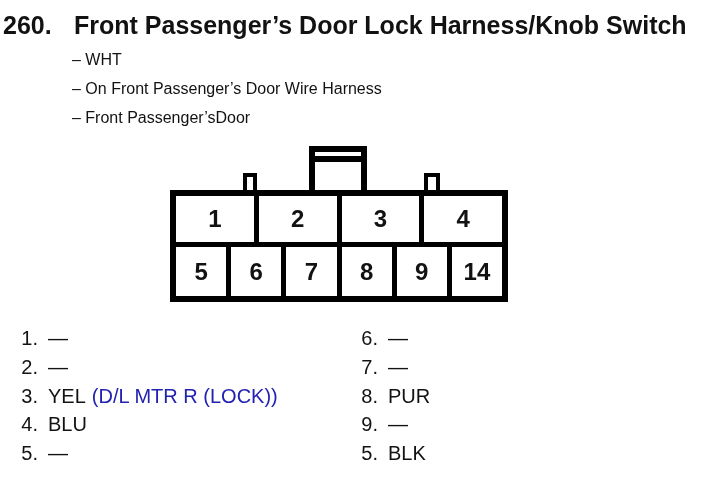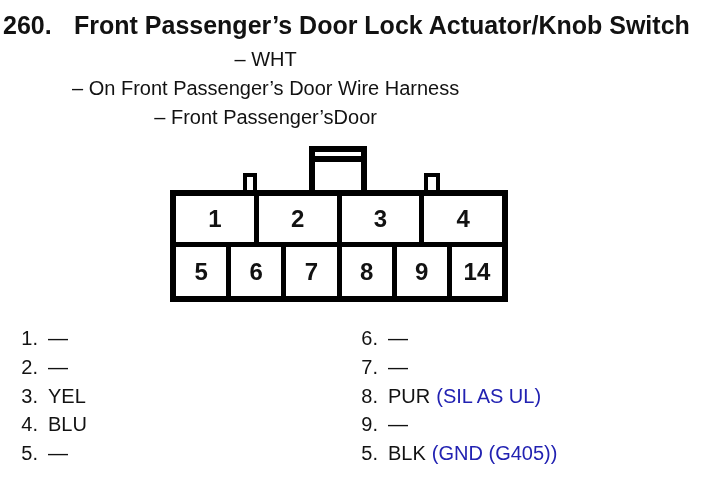--- a/index.html
+++ b/index.html
@@ -16,23 +16,22 @@
   
   .title-row {
     position: absolute; left: 3px; top: 12px;
     display: flex; align-items: center;
     font-weight: bold; font-size: 25px; line-height: 26px;
     white-space: nowrap;
   }
   .title-num { width: 71px; }
   .detail-list {
     position: absolute; left: 72px; top: 45px;
-    font-size: 20px; line-height: 29px;
+    font-size: 16px; line-height: 29px;
     white-space: nowrap;
-    text-align: center;
   }
 
   
   .connector { position: absolute; left: 170px; top: 146px; width: 338px; height: 156px; }
   .tab { position: absolute; border: 4px solid #000; border-bottom: none; background: #fff; }
   .tab-left  { left: 73px;  top: 27px; width: 14px; height: 17px; }
   .tab-right { left: 254px; top: 27px; width: 16px; height: 17px; }
   .tab-center {
     position: absolute; left: 139px; top: 0; width: 58px; height: 44px;
     border: 6px solid #000; border-bottom: none; background: #fff;
@@ -61,21 +60,21 @@
   .pin-col-left  .pin-num { width: 28px; }
   .pin-col-right .pin-num { width: 32px; }
   .pin-label { margin-left: 10px; }
   .pin-signal { margin-left: 6px; color: var(--signal-blue); }
 </style>
 </head>
 <body>
 
 <div class="title-row">
   <span class="title-num">260.</span>
-  <span>Front Passenger’s Door Lock Actuator/Knob Switch</span>
+  <span>Front Passenger’s Door Lock Harness/Knob Switch</span>
 </div>
 
 <div class="detail-list">
   <div>– WHT</div>
   <div>– On Front Passenger’s Door Wire Harness</div>
   <div>– Front Passenger’sDoor</div>
 </div>
 
 <div class="connector">
   <div class="tab-center">
@@ -106,20 +105,21 @@
       <span class="pin-num">1.</span>
       <span class="pin-label">—</span>
     </div>
     <div class="pin-row">
       <span class="pin-num">2.</span>
       <span class="pin-label">—</span>
     </div>
     <div class="pin-row">
       <span class="pin-num">3.</span>
       <span class="pin-label">YEL</span>
+      <span class="pin-signal">(D/L MTR R (LOCK))</span>
     </div>
     <div class="pin-row">
       <span class="pin-num">4.</span>
       <span class="pin-label">BLU</span>
     </div>
     <div class="pin-row">
       <span class="pin-num">5.</span>
       <span class="pin-label">—</span>
     </div>
   </div>
@@ -128,24 +128,22 @@
       <span class="pin-num">6.</span>
       <span class="pin-label">—</span>
     </div>
     <div class="pin-row">
       <span class="pin-num">7.</span>
       <span class="pin-label">—</span>
     </div>
     <div class="pin-row">
       <span class="pin-num">8.</span>
       <span class="pin-label">PUR</span>
-      <span class="pin-signal">(SIL AS UL)</span>
     </div>
     <div class="pin-row">
       <span class="pin-num">9.</span>
       <span class="pin-label">—</span>
     </div>
     <div class="pin-row">
       <span class="pin-num">5.</span>
       <span class="pin-label">BLK</span>
-      <span class="pin-signal">(GND (G405))</span>
     </div>
   </div>
 
 </body></html>

